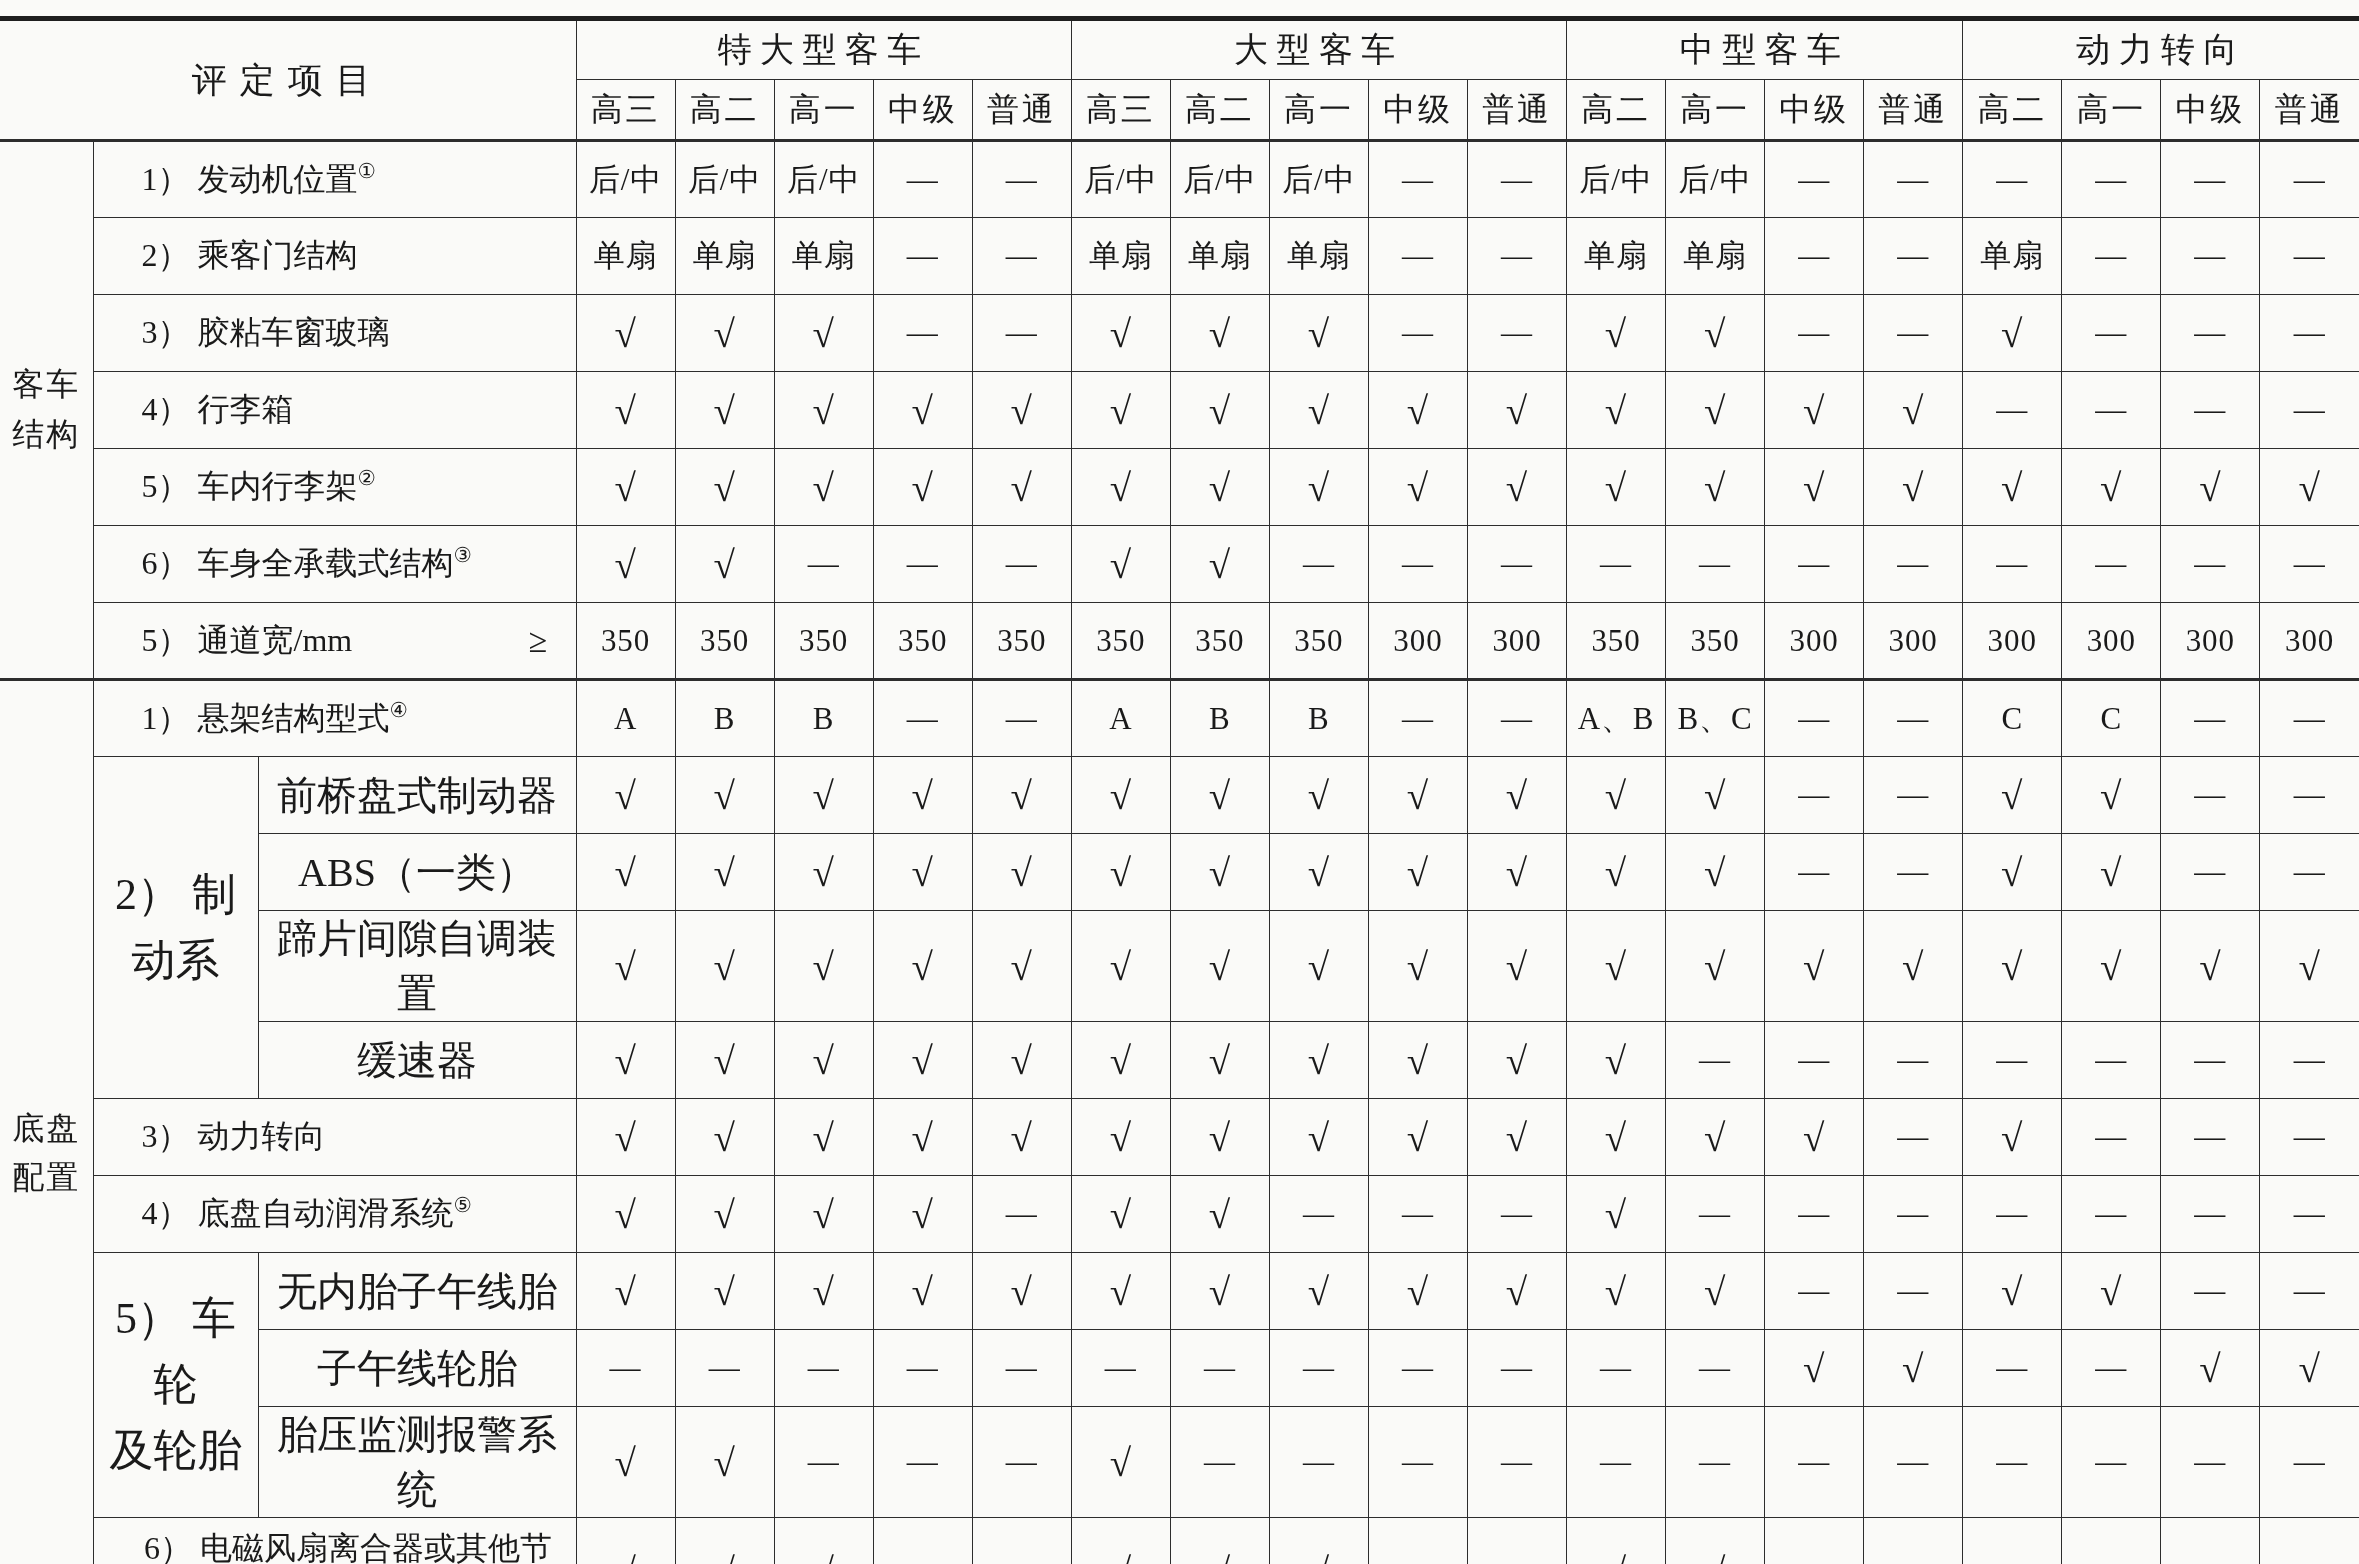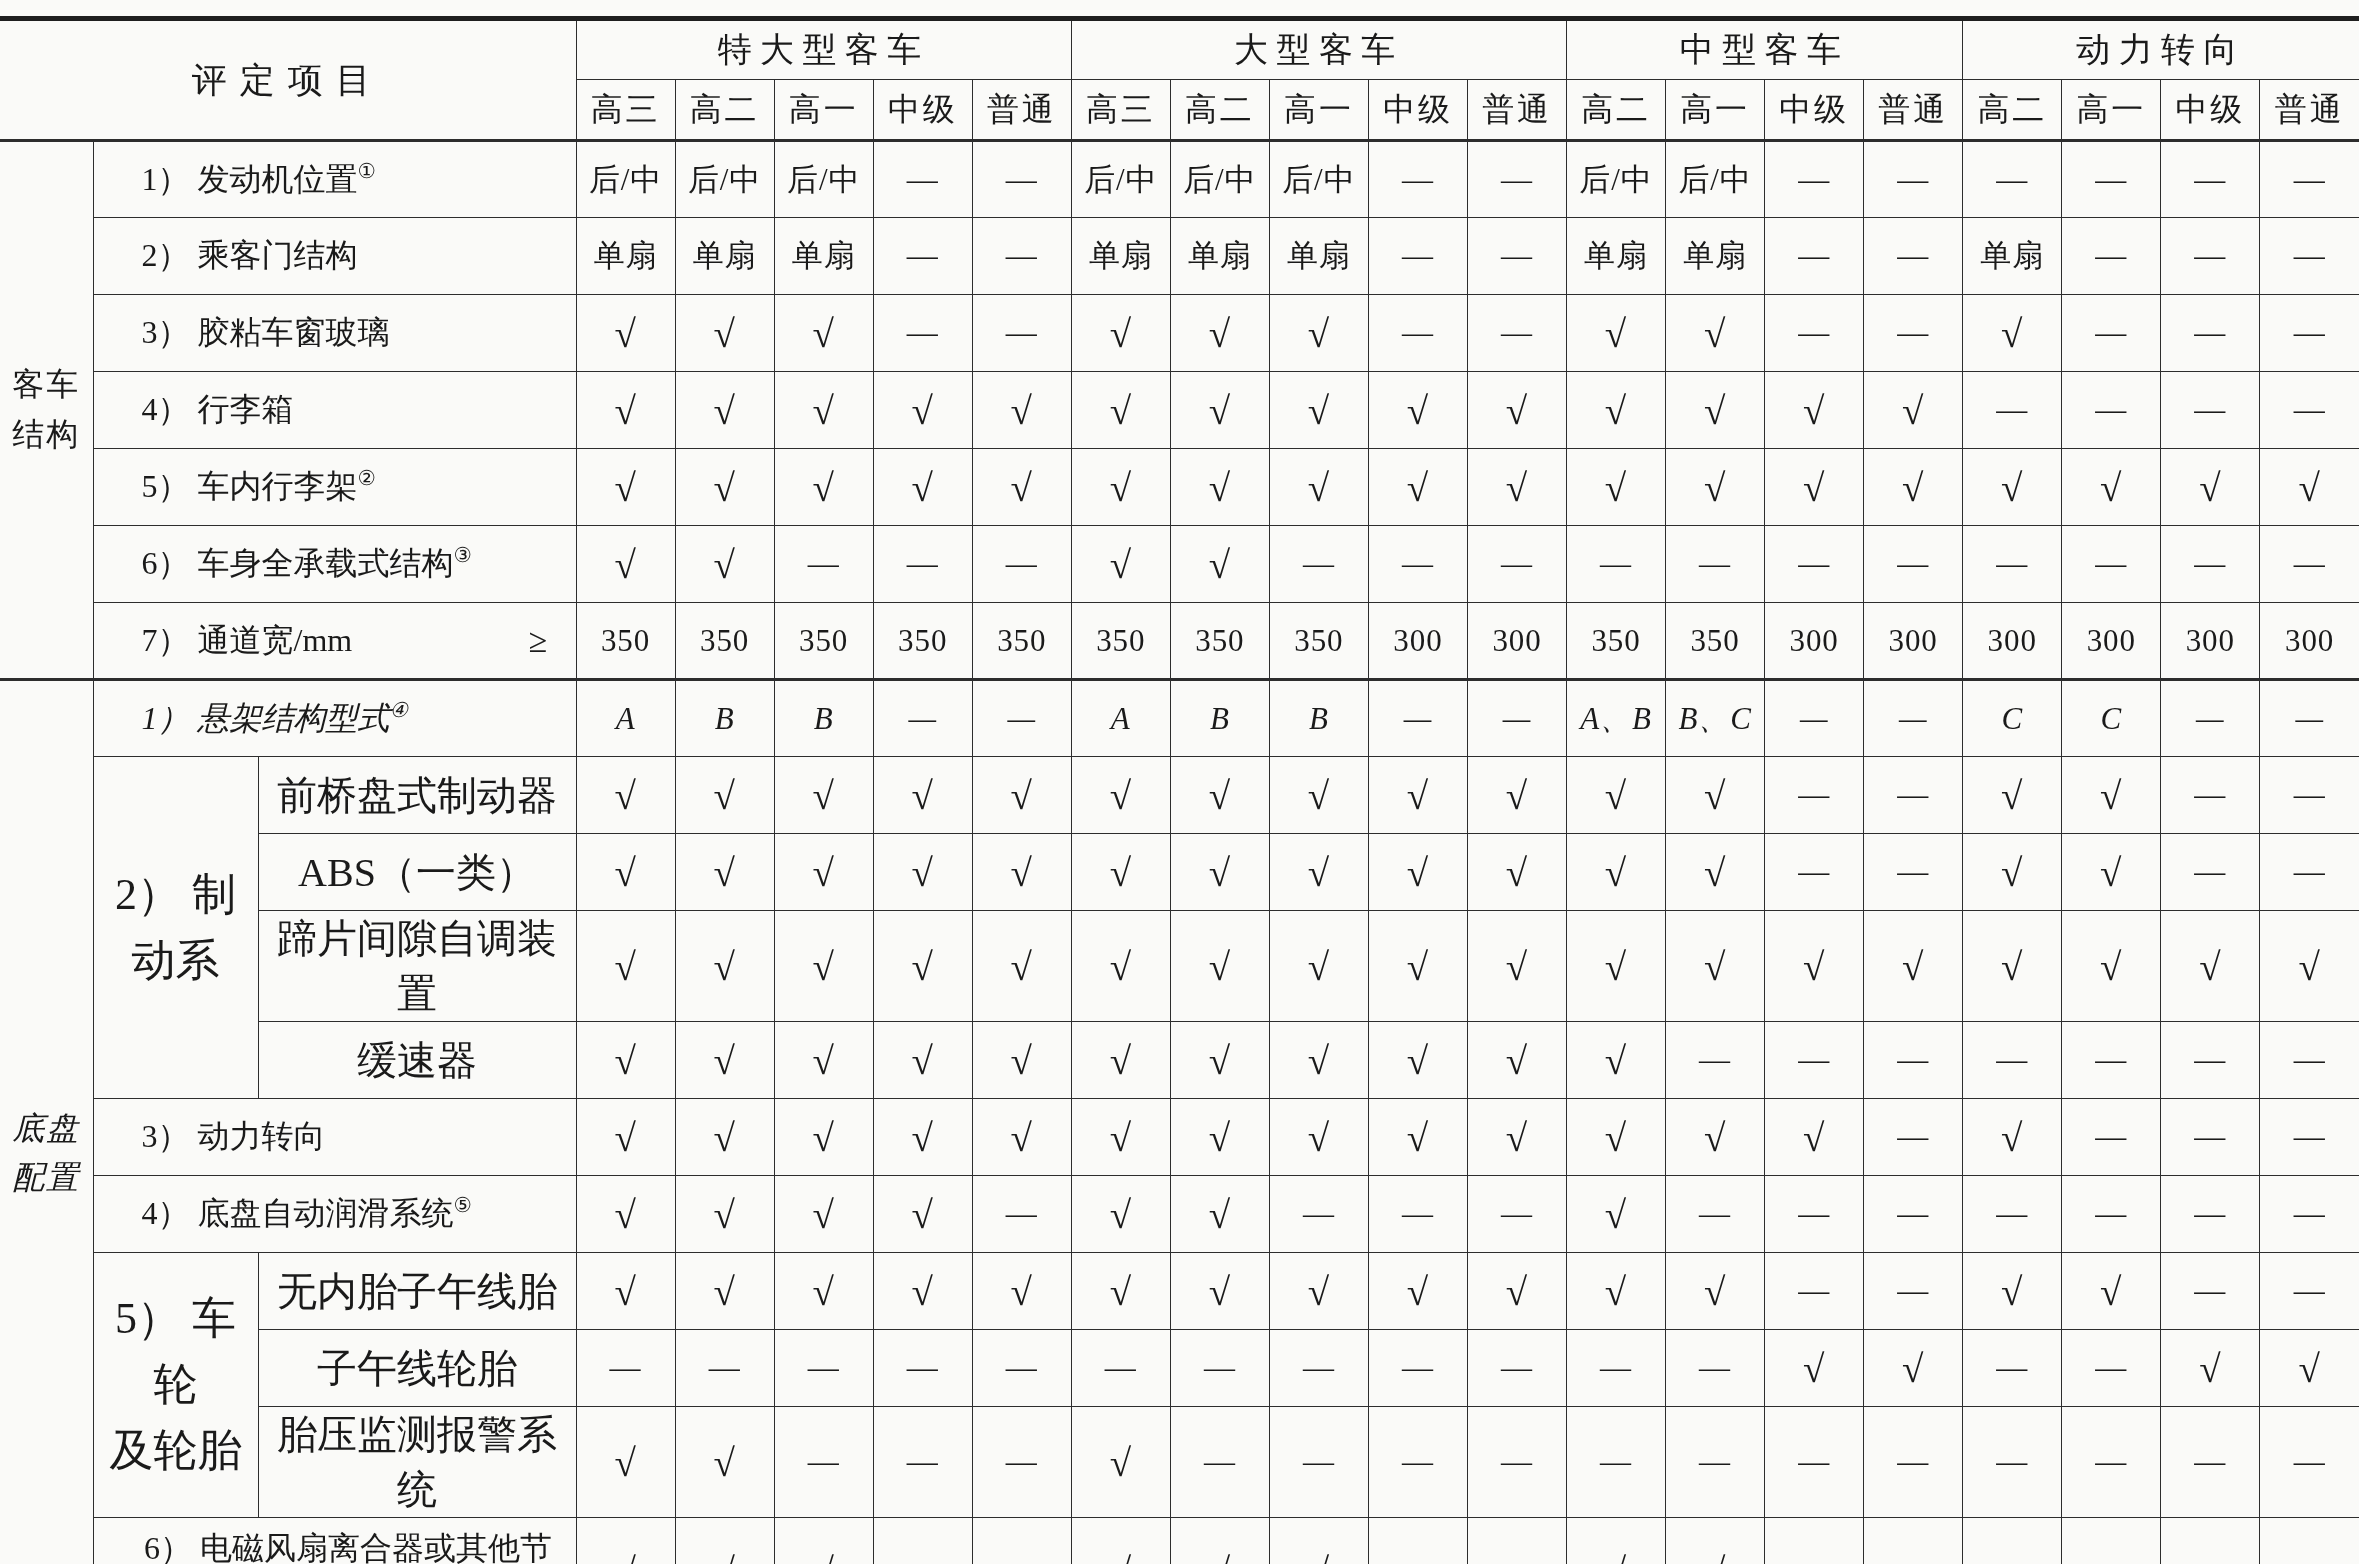--- a/index.html
+++ b/index.html
@@ -30,21 +30,21 @@
     overflow:hidden;
   }
   td:first-child{border-left:none;}
   td:last-child{border-right:none;}
   thead tr{height:61px;}
   tbody tr{height:77px;}
   tbody tr.tall{height:110px;}
   
   thead td{border-bottom-width:3.7px;}
   thead tr:first-child td.class-header{border-bottom-width:1.9px;}
-  tr.section-start td{border-top-width:3.7px;font-style:italic;}
+  tr.section-start td{border-top-width:3.7px;}
   .head-item{
     font-size:35px;
     letter-spacing:13px;
     border-bottom-width:3.7px !important;
     border-left:none;
   }
   .class-header{font-size:34px;letter-spacing:8.4px;}
   .grade-header{font-size:32px;letter-spacing:2.8px;}
   .group-label{font-size:32px;line-height:1.55;letter-spacing:1.9px;}
   .subgroup-label{font-size:44px;line-height:1.5;}
@@ -274,21 +274,21 @@
           <td class="value">—</td>
           <td class="value">—</td>
           <td class="value">—</td>
           <td class="value">—</td>
           <td class="value">—</td>
           <td class="value">—</td>
         </tr>
         <tr>
           <td class="item-label" colspan="2">
             <div class="row-flex">
-              <span class="item-text">7） 通道宽/mm</span>
+              <span class="item-text">5） 通道宽/mm</span>
               <span class="ge">≥</span>
             </div>
           </td>
           <td class="value">350</td>
           <td class="value">350</td>
           <td class="value">350</td>
           <td class="value">350</td>
           <td class="value">350</td>
           <td class="value">350</td>
           <td class="value">350</td>

